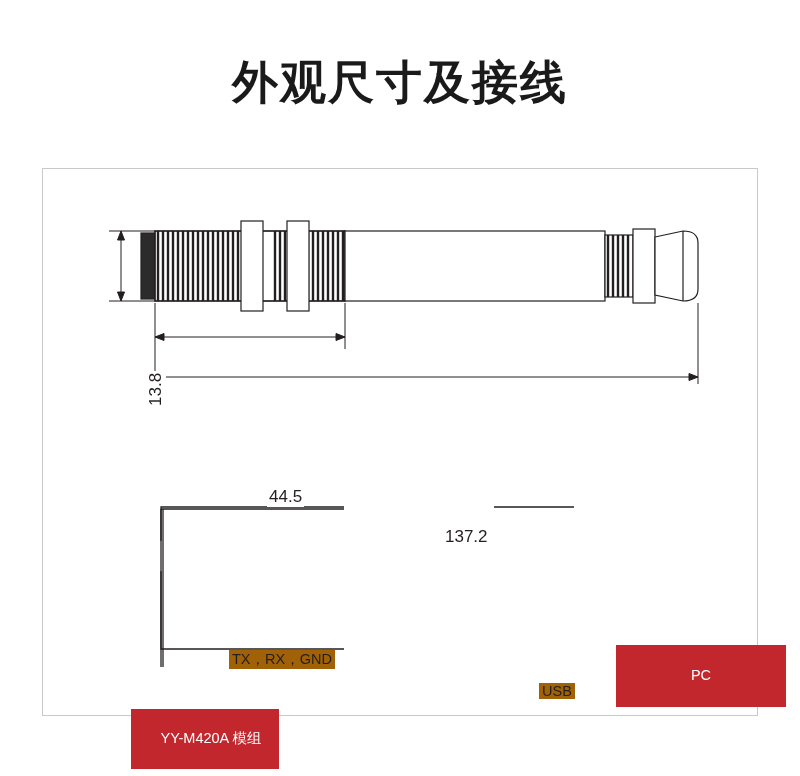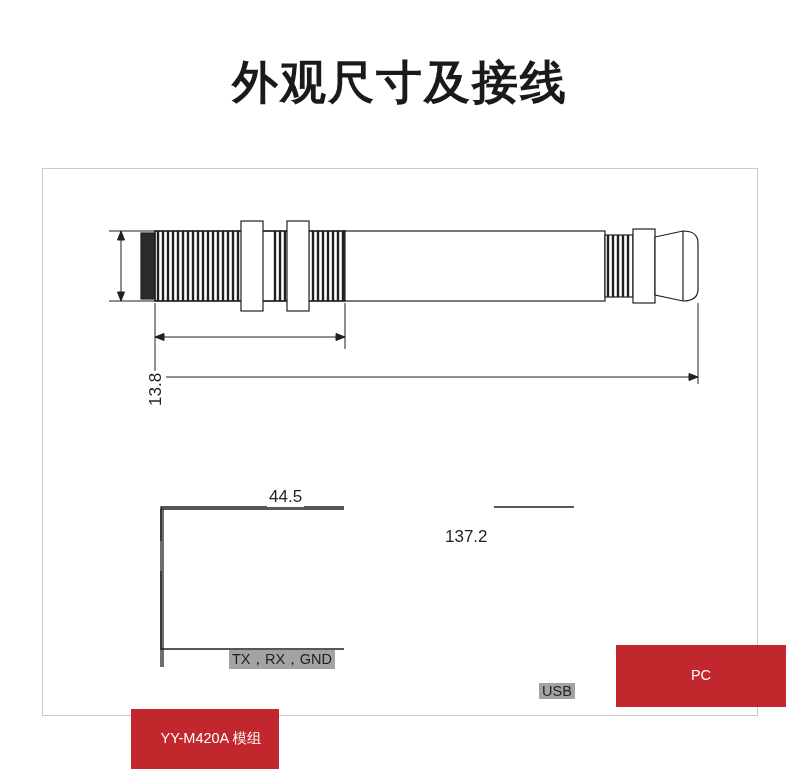--- a/index.html
+++ b/index.html
@@ -58,21 +58,21 @@
   }
   .wbox span { display: block; }
   #box-module { left: 88px;  top: 540px; width: 148px; height: 60px; padding-left: 12px; }
   #box-adapter{ left: 343px; top: 476px; width: 150px; height: 62px; }
   #box-pc     { left: 573px; top: 476px; width: 170px; height: 62px; }
   
   .wlabel {
     position: absolute;
     font-size: 14.5px;
     color: #231f20;
-    background: #a3a3a3;
+    background: #a16207;
     padding: 0 3px;
     white-space: nowrap;
   }
   #label-tx   { left: 186px; top: 481px; }
   #label-usb  { left: 496px; top: 514px; }
   
   .dimlabel {
     position: absolute;
     font-size: 17px;
     color: #231f20;

